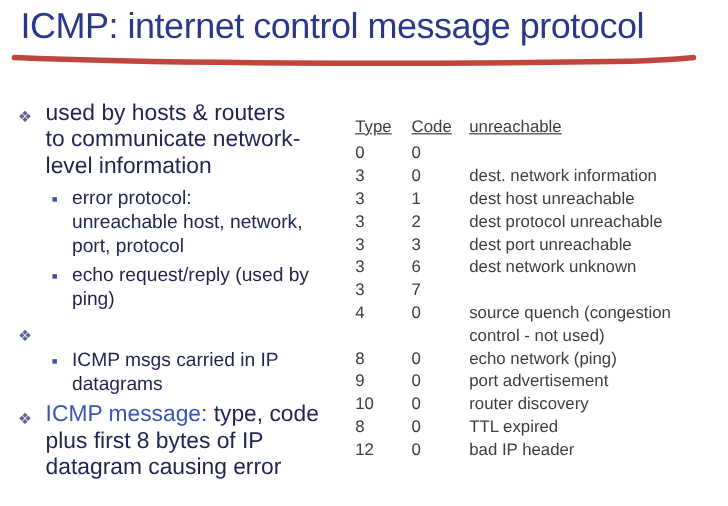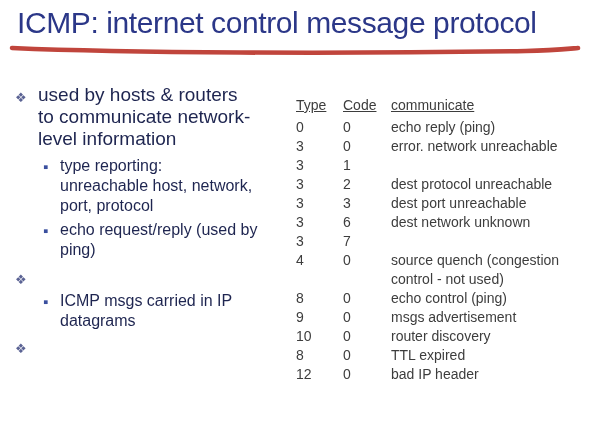--- a/index.html
+++ b/index.html
@@ -123,21 +123,21 @@
 
     <div class="bullet-item l1 mb6">
       <span class="bullet-glyph">❖</span>
       <span class="bullet-text">used by hosts &amp; routers
 to communicate network-
 level information</span>
     </div>
 
     <div class="bullet-item l2 mb4">
       <span class="bullet-glyph">▪</span>
-      <span class="bullet-text">type reporting:
+      <span class="bullet-text">error protocol:
 unreachable host, network,
 port, protocol</span>
     </div>
 
     <div class="bullet-item l2 mb6">
       <span class="bullet-glyph">▪</span>
       <span class="bullet-text">echo request/reply (used by
 ping)</span>
     </div>
 
@@ -146,47 +146,50 @@
     </div>
 
     <div class="bullet-item l2 mb4">
       <span class="bullet-glyph">▪</span>
       <span class="bullet-text">ICMP msgs carried in IP
 datagrams</span>
     </div>
 
     <div class="bullet-item l1">
       <span class="bullet-glyph">❖</span>
+      <span class="bullet-text"><span class="hl">ICMP message:</span><span> type, code
+plus first 8 bytes of IP
+datagram causing error</span></span>
     </div>
 
   </div>
 
   <div class="icmp-table">
 
     <div class="t-row header">
       <span class="t-cell">Type</span>
       <span class="t-cell">Code</span>
-      <span class="t-cell">communicate</span>
-    </div>
-
-    <div class="t-row">
-      <span class="t-cell">0</span>
-      <span class="t-cell">0</span>
-      <span class="t-cell">echo reply (ping)</span>
-    </div>
-
-    <div class="t-row">
-      <span class="t-cell">3</span>
-      <span class="t-cell">0</span>
-      <span class="t-cell">error. network unreachable</span>
+      <span class="t-cell">unreachable</span>
+    </div>
+
+    <div class="t-row">
+      <span class="t-cell">0</span>
+      <span class="t-cell">0</span>
+    </div>
+
+    <div class="t-row">
+      <span class="t-cell">3</span>
+      <span class="t-cell">0</span>
+      <span class="t-cell">dest. network information</span>
     </div>
 
     <div class="t-row">
       <span class="t-cell">3</span>
       <span class="t-cell">1</span>
+      <span class="t-cell">dest host unreachable</span>
     </div>
 
     <div class="t-row">
       <span class="t-cell">3</span>
       <span class="t-cell">2</span>
       <span class="t-cell">dest protocol unreachable</span>
     </div>
 
     <div class="t-row">
       <span class="t-cell">3</span>
@@ -208,27 +211,27 @@
     <div class="t-row">
       <span class="t-cell">4</span>
       <span class="t-cell">0</span>
       <span class="t-cell">source quench (congestion
 control - not used)</span>
     </div>
 
     <div class="t-row">
       <span class="t-cell">8</span>
       <span class="t-cell">0</span>
-      <span class="t-cell">echo control (ping)</span>
+      <span class="t-cell">echo network (ping)</span>
     </div>
 
     <div class="t-row">
       <span class="t-cell">9</span>
       <span class="t-cell">0</span>
-      <span class="t-cell">msgs advertisement</span>
+      <span class="t-cell">port advertisement</span>
     </div>
 
     <div class="t-row">
       <span class="t-cell">10</span>
       <span class="t-cell">0</span>
       <span class="t-cell">router discovery</span>
     </div>
 
     <div class="t-row">
       <span class="t-cell">8</span>

